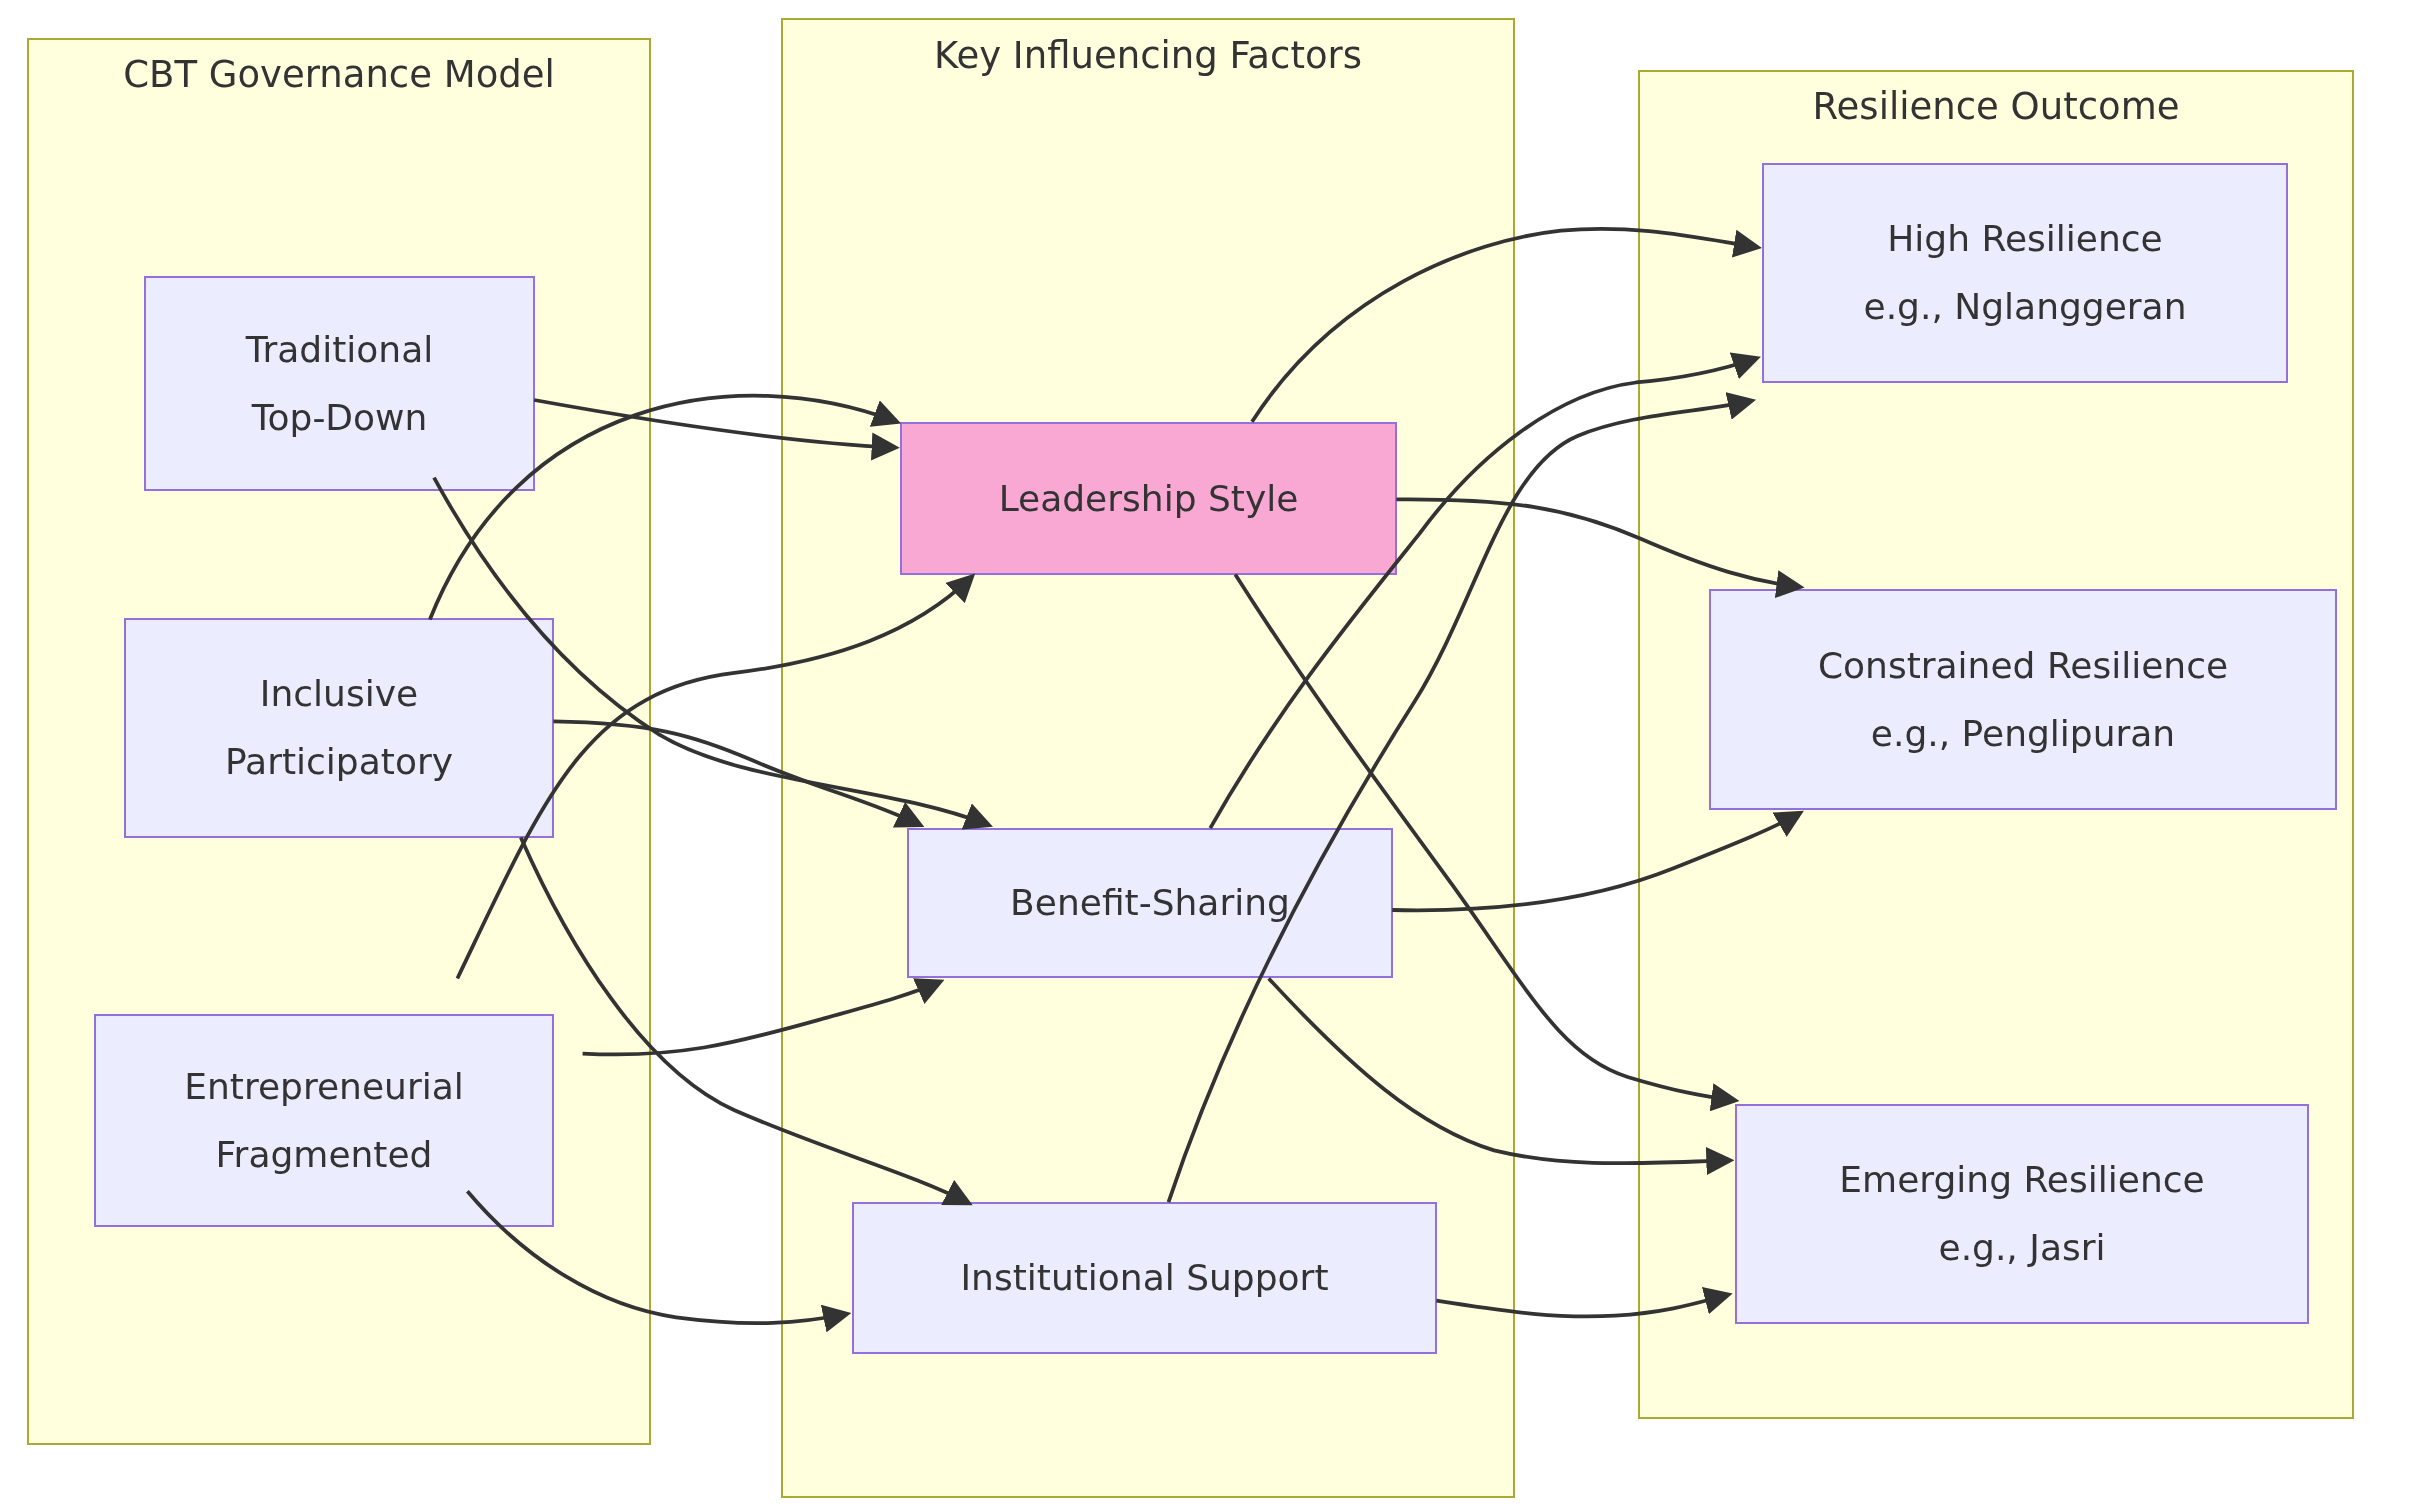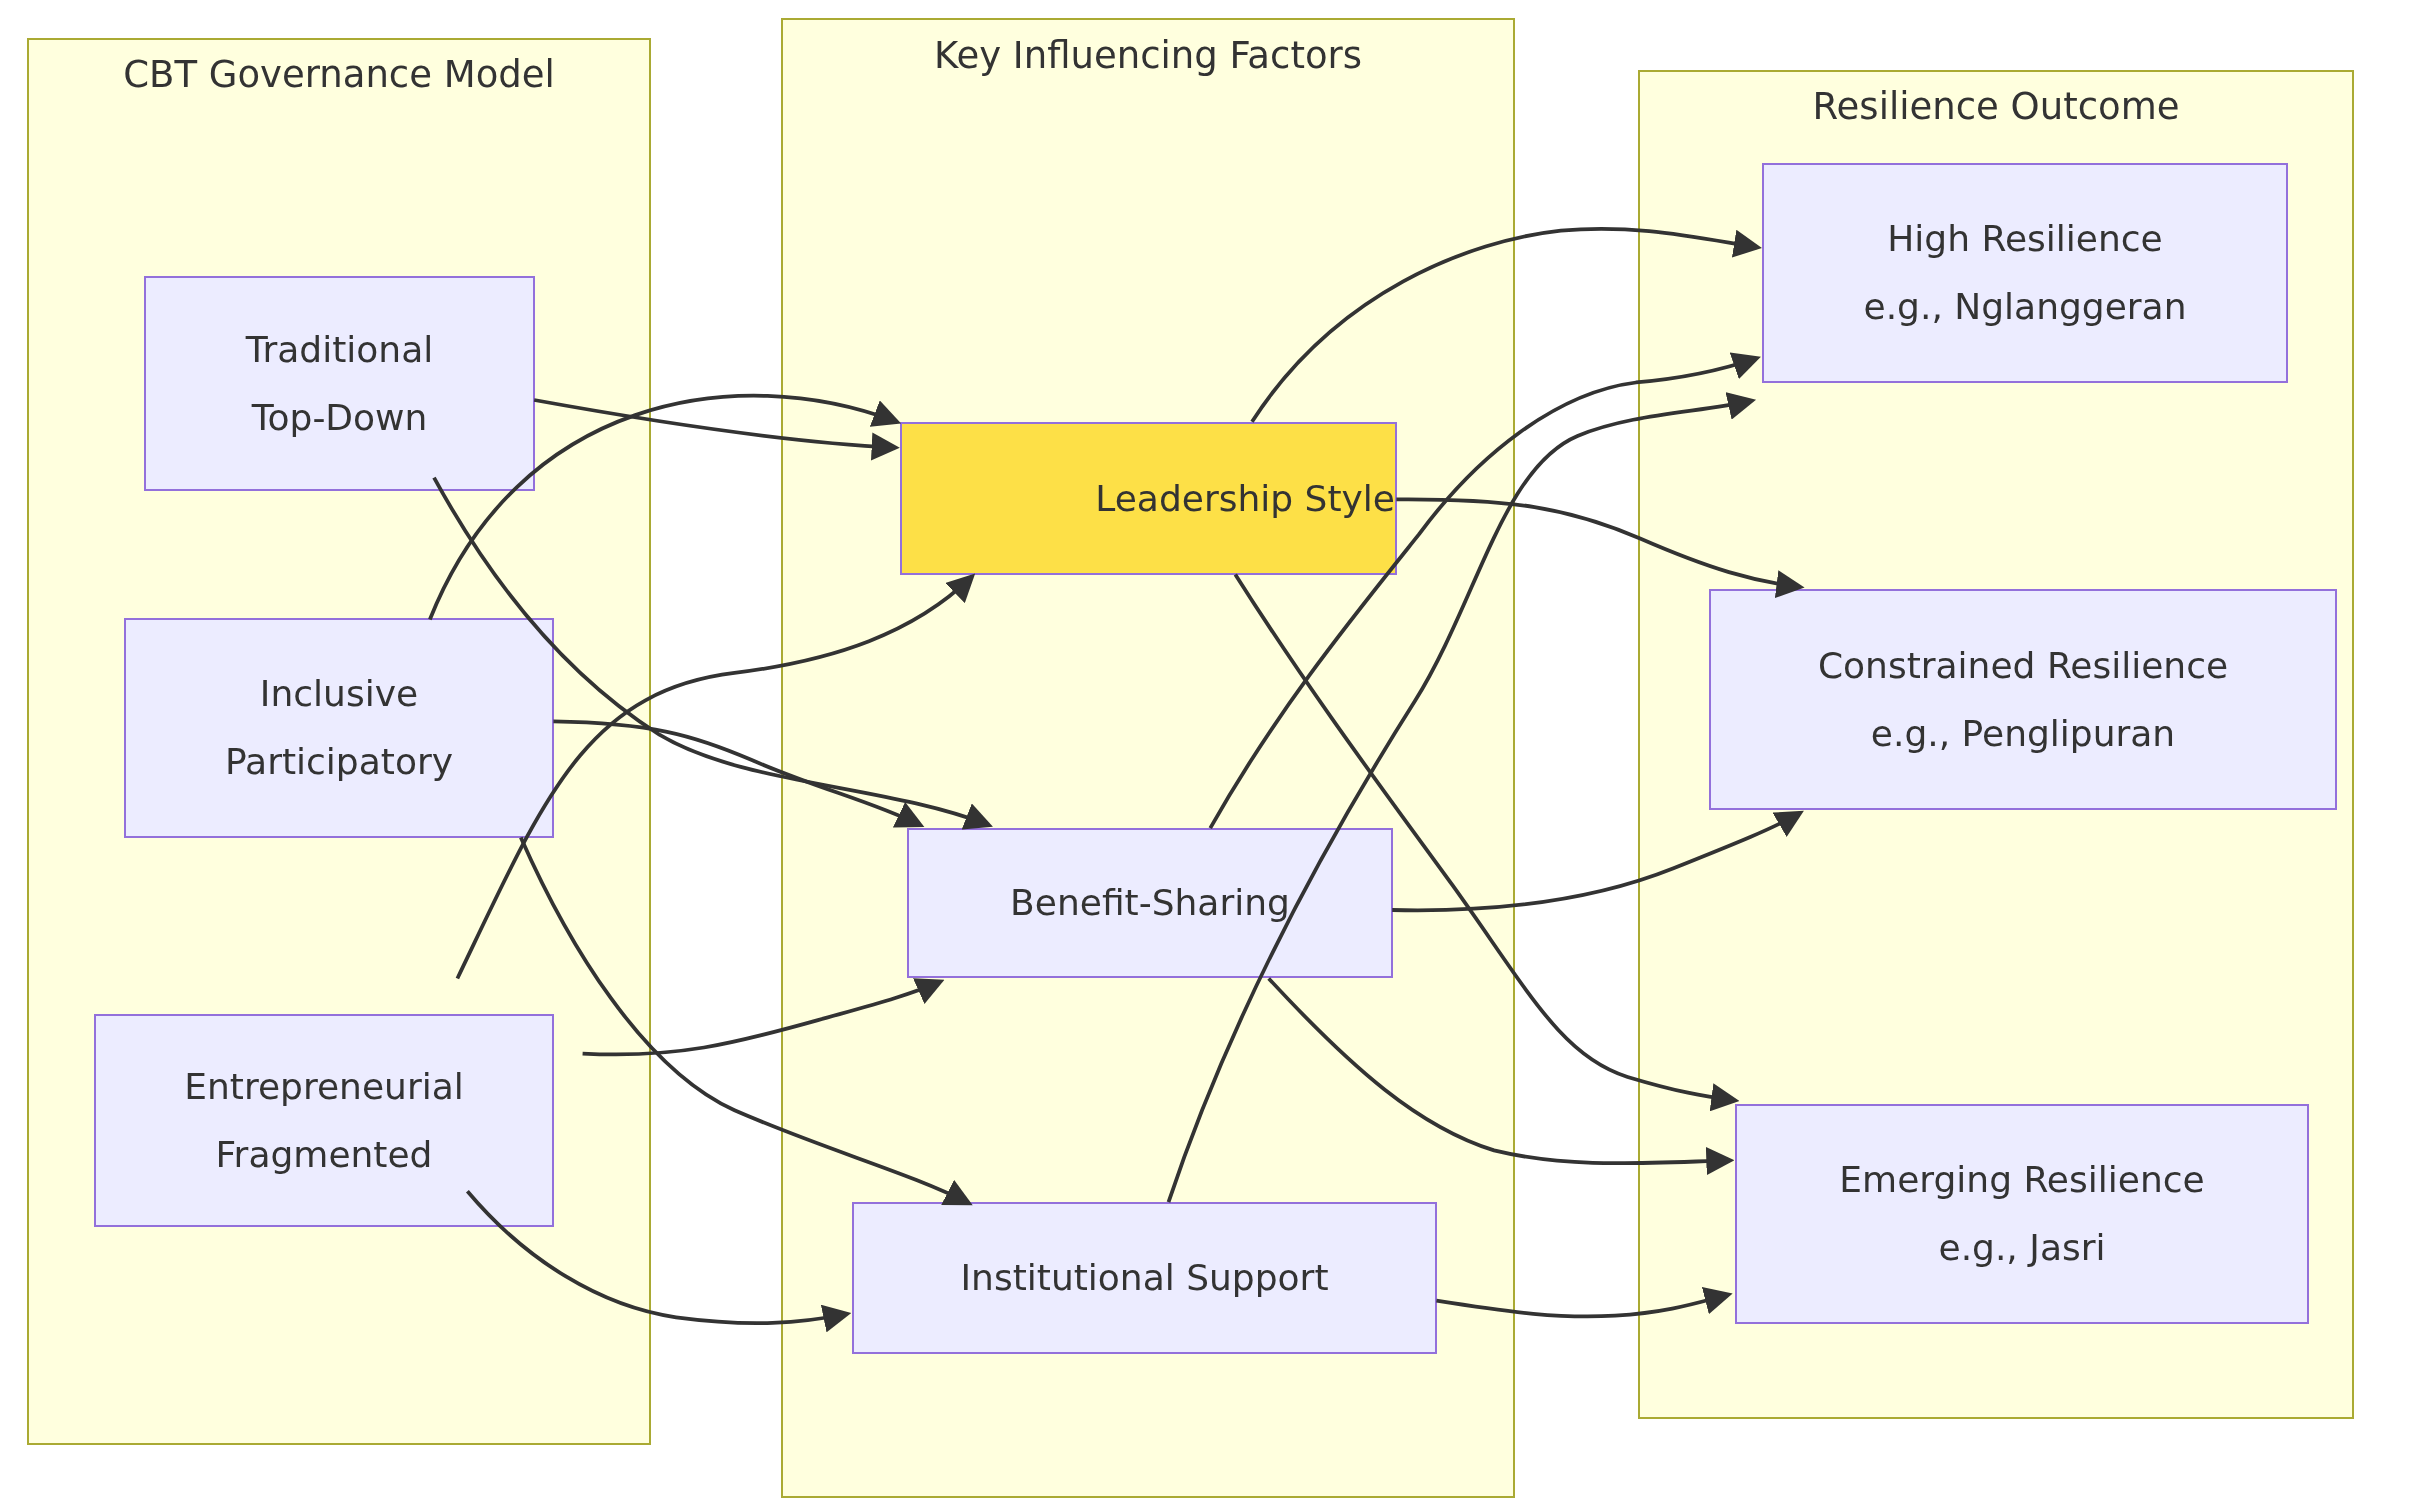--- a/index.html
+++ b/index.html
@@ -72,21 +72,21 @@
     <span class="line">Top-Down</span>
   </div>
   <div class="node" id="node-ip" style="left: 124px; top: 618px; width: 430px; height: 220px; background: rgb(236, 236, 255); border-color: rgb(147, 112, 219); color: rgb(51, 51, 51);">
     <span class="line">Inclusive</span>
     <span class="line">Participatory</span>
   </div>
   <div class="node" id="node-ef" style="left: 94px; top: 978px; width: 460px; height: 213px; background: rgb(236, 236, 255); border-color: rgb(147, 112, 219); color: rgb(51, 51, 51); margin-top: 36px;">
     <span class="line">Entrepreneurial</span>
     <span class="line">Fragmented</span>
   </div>
-  <div class="node" id="node-ls" style="left: 900px; top: 422px; width: 497px; height: 153px; background: #fde047; border-color: rgb(147, 112, 219); color: rgb(51, 51, 51); align-items: flex-end;">
+  <div class="node" id="node-ls" style="left: 900px; top: 422px; width: 497px; height: 153px; background: #f9a8d4; border-color: rgb(147, 112, 219); color: rgb(51, 51, 51);">
     <span class="line">Leadership Style</span>
     <span class="line"></span>
   </div>
   <div class="node" id="node-bs" style="left: 907px; top: 828px; width: 486px; height: 150px; background: rgb(236, 236, 255); border-color: rgb(147, 112, 219); color: rgb(51, 51, 51);">
     <span class="line">Benefit-Sharing</span>
     <span class="line"></span>
   </div>
   <div class="node" id="node-is" style="left: 852px; top: 1202px; width: 585px; height: 152px; background: rgb(236, 236, 255); border-color: rgb(147, 112, 219); color: rgb(51, 51, 51);">
     <span class="line">Institutional Support</span>
     <span class="line"></span>

